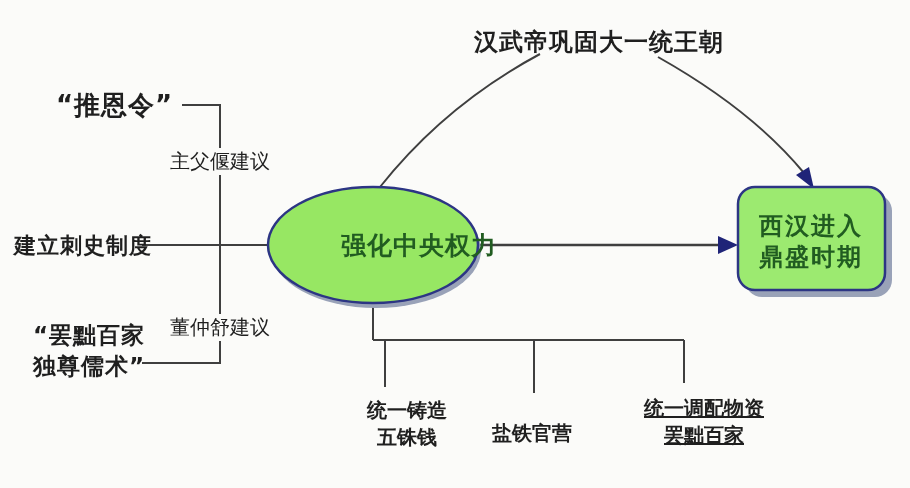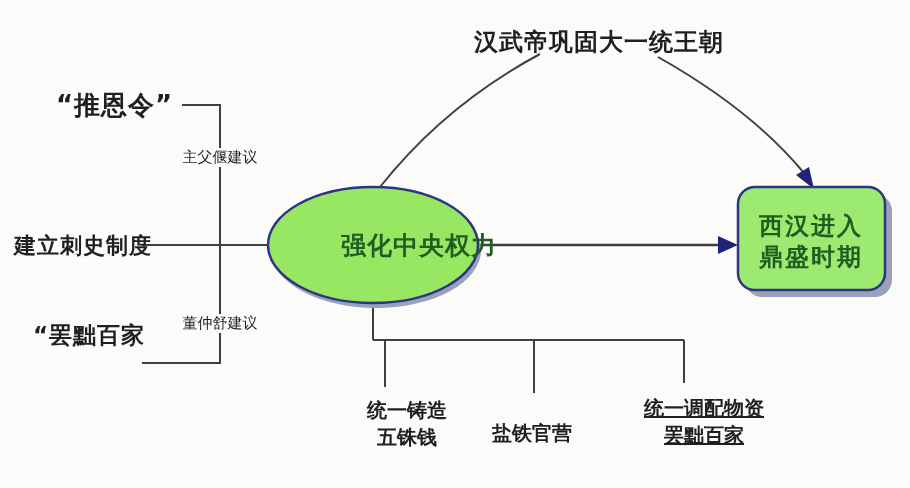--- a/index.html
+++ b/index.html
@@ -11,21 +11,21 @@
     font-family:"DejaVu Sans","Liberation Sans",sans-serif;
     color:#1f1f1f;
   }
   .stage svg{position:absolute;left:0;top:0;}
   .lbl{position:absolute;white-space:nowrap;}
   .b{font-weight:bold;}
   .title{font-size:24px;letter-spacing:1px;transform:translateX(-50%);}
   .side-item{font-size:23px;letter-spacing:1px;}
   .two-line{white-space:normal;line-height:31px;}
   .advisor{
-    font-size:15px;font-weight:500;
+    font-size:20px;font-weight:500;
     transform:translateX(-50%);
     background:#fbfbf9;padding:0 4px;
   }
   .node-label{
     font-size:25px;font-weight:bold;letter-spacing:1px;
     transform:translate(-50%,-50%);
   }
   .result-label{
     font-size:24px;font-weight:bold;letter-spacing:2px;
     transform:translate(-50%,-50%);
@@ -70,20 +70,21 @@
   <div class="lbl side-item b" style="left:56px;top:88px;font-size:26px;">“推恩令”</div>
 
   <div class="lbl advisor" style="left:220px;top:148px;">主父偃建议</div>
 
   <div class="lbl side-item b" style="left:14px;top:231px;font-size:22px;">建立刺史制度</div>
 
   <div class="lbl advisor" style="left:220px;top:314px;">董仲舒建议</div>
 
   <div class="lbl side-item b two-line" style="left:10px;top:320px;width:170px;margin-left:23px;">
     <span>“罢黜百家</span><br>
+    <span>独尊儒术”</span>
   </div>
 
   <div class="lbl node-label" style="left:373px;top:245px;color:#215c21;margin-left:46px;">强化中央权力</div>
 
   <div class="lbl result-label" style="left:811px;top:242px;color:#215c21;">
     <span>西汉进入</span><br>
     <span>鼎盛时期</span>
   </div>
 
   <div class="lbl measure" style="left:386px;top:397px;margin-left:21px;">

